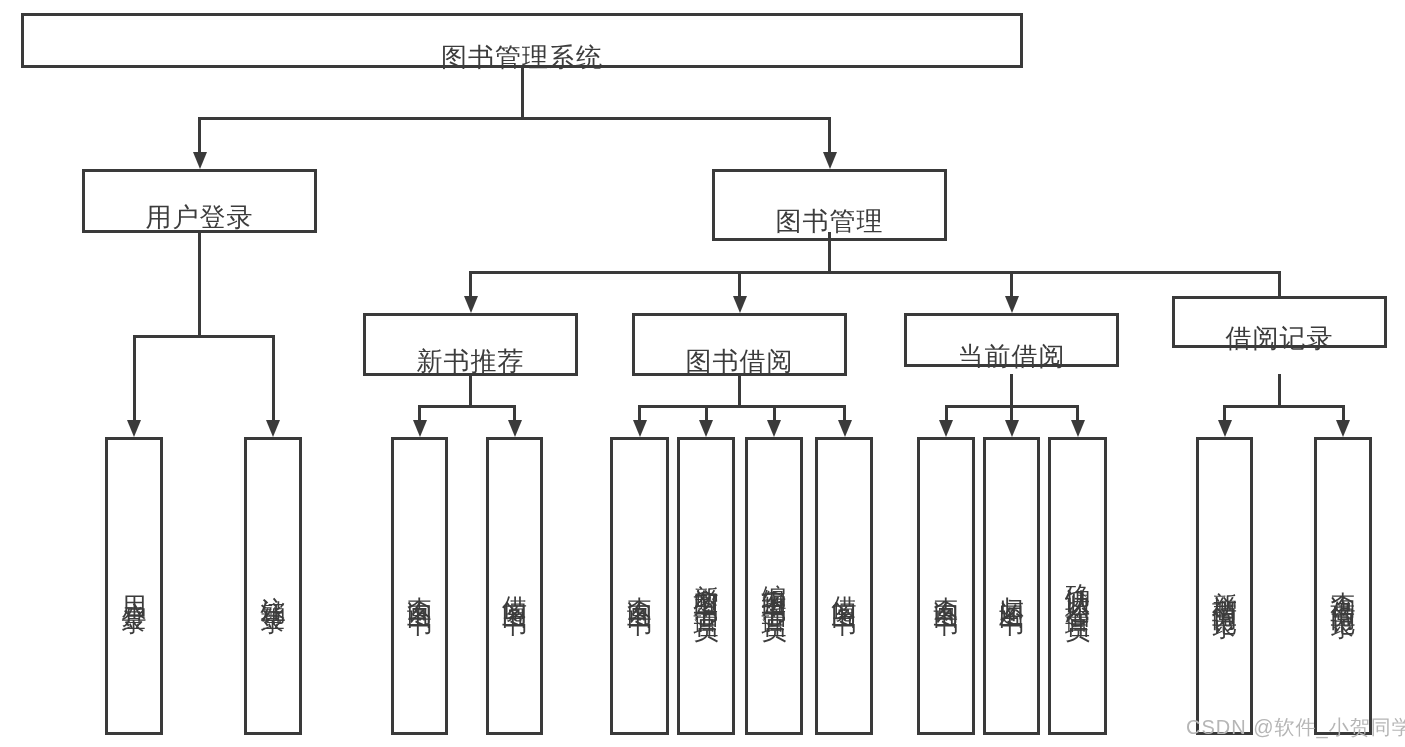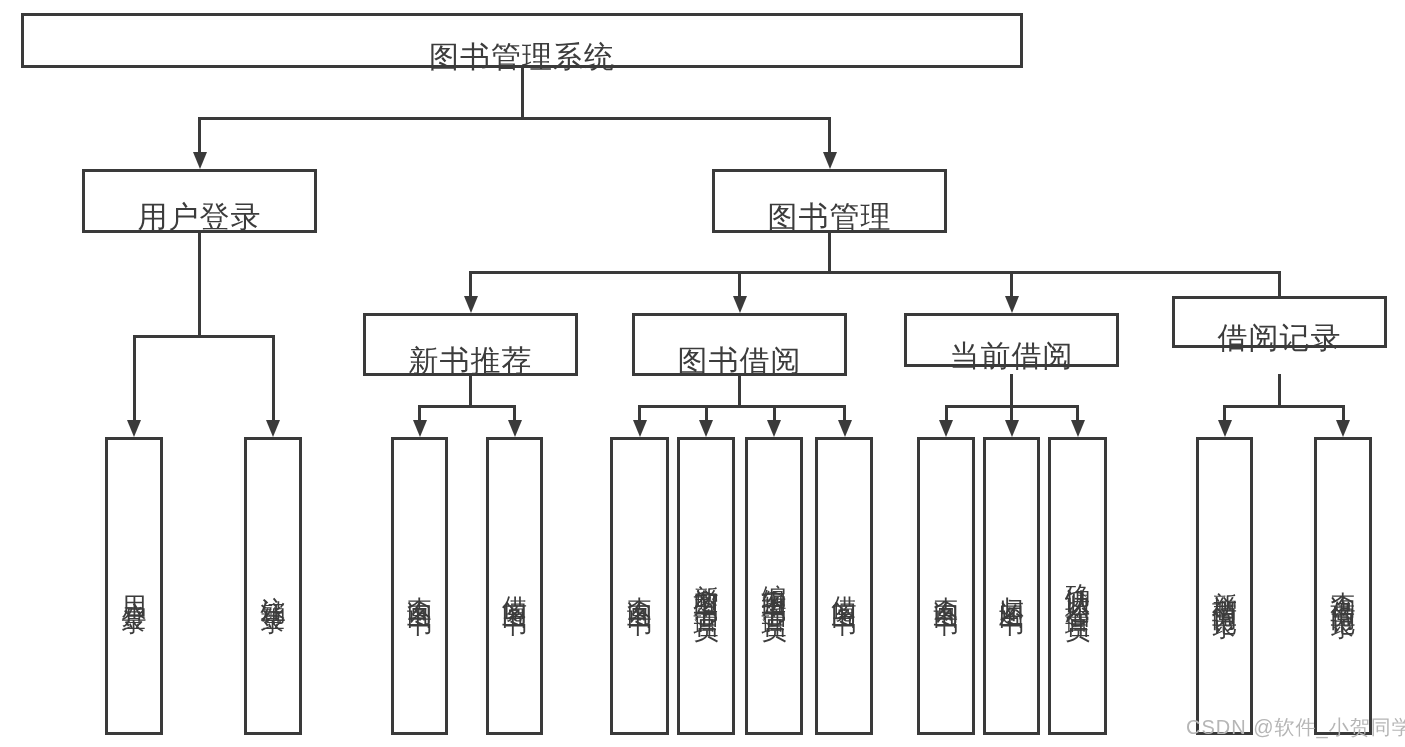--- a/index.html
+++ b/index.html
@@ -20,21 +20,21 @@
     position:absolute;
     background:#fff;
     border:3px solid var(--line);
     box-sizing:border-box;
     display:flex;
     align-items:center;
     justify-content:center;
     color:var(--text);
   }
   .box.h span{
-    font-size:30px;
+    font-size:26px;
     letter-spacing:1px;
     white-space:nowrap;
     margin-top:33px;
   }
   .box.v span{
     writing-mode:vertical-rl;
     text-orientation:mixed;
     font-size:25px;
     letter-spacing:5px;
     line-height:1;
@@ -72,21 +72,21 @@
   <div class="line" style="left:520.5px;top:66px;width:3px;height:53px"></div>
   <div class="line" style="left:198px;top:116.5px;width:633px;height:3px"></div>
   <div class="line" style="left:198px;top:116.5px;width:3px;height:36px"></div>
   <div class="arrow" style="left:192.5px;top:152px"></div>
   <div class="line" style="left:828px;top:116.5px;width:3px;height:36px"></div>
   <div class="arrow" style="left:822.5px;top:152px"></div>
 
   <div class="box h" style="left:82px;top:169px;width:235px;height:64px">
     <span>用户登录</span>
   </div>
-  <div class="box h" style="left:712px;top:169px;width:235px;height:64px">
+  <div class="box h" style="left:712px;top:169px;width:235px;height:72px">
     <span>图书管理</span>
   </div>
 
   <div class="line" style="left:198px;top:232px;width:3px;height:106px"></div>
   <div class="line" style="left:132.5px;top:335px;width:142px;height:3px"></div>
   <div class="line" style="left:132.5px;top:335px;width:3px;height:85px"></div>
   <div class="arrow" style="left:127px;top:420px"></div>
   <div class="line" style="left:271.5px;top:335px;width:3px;height:85px"></div>
   <div class="arrow" style="left:266px;top:420px"></div>
 

